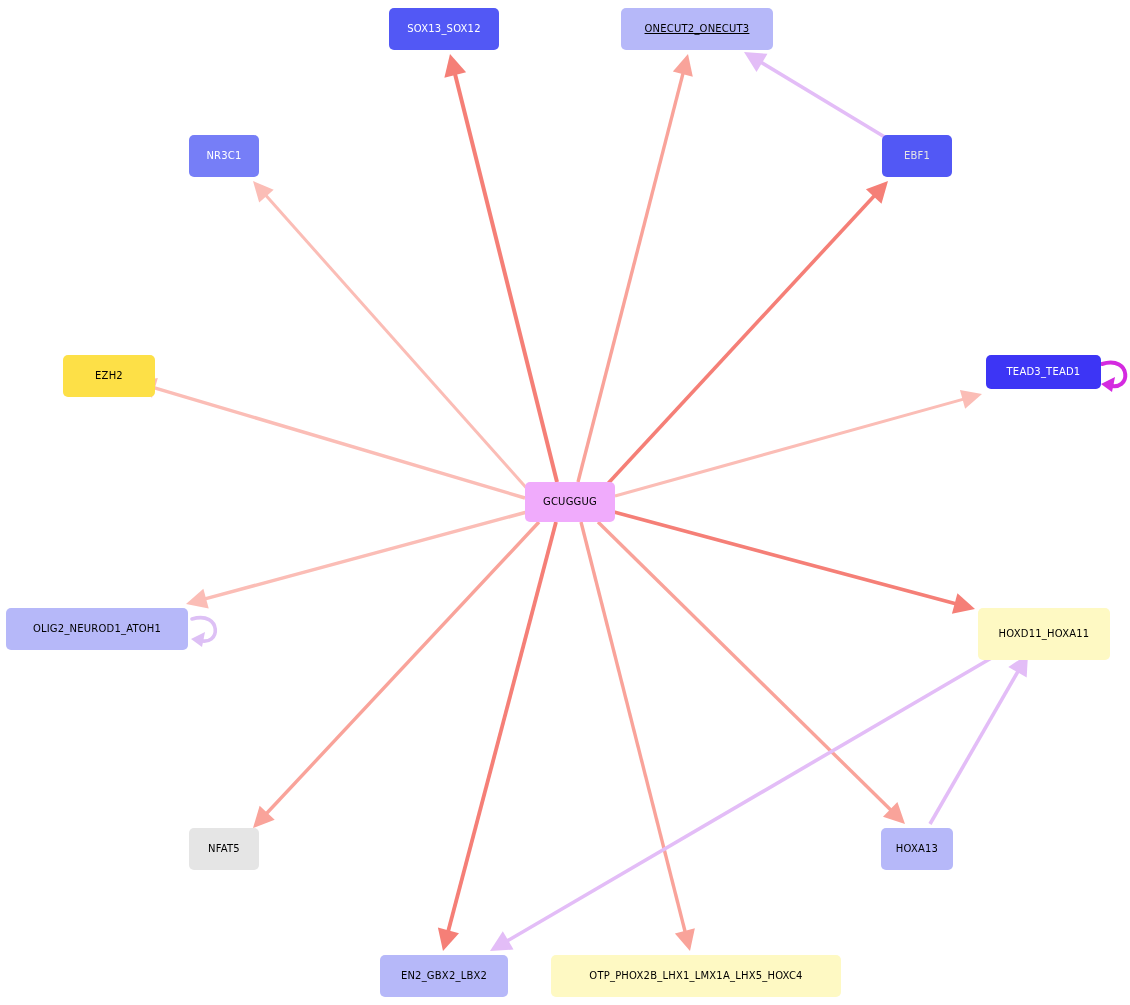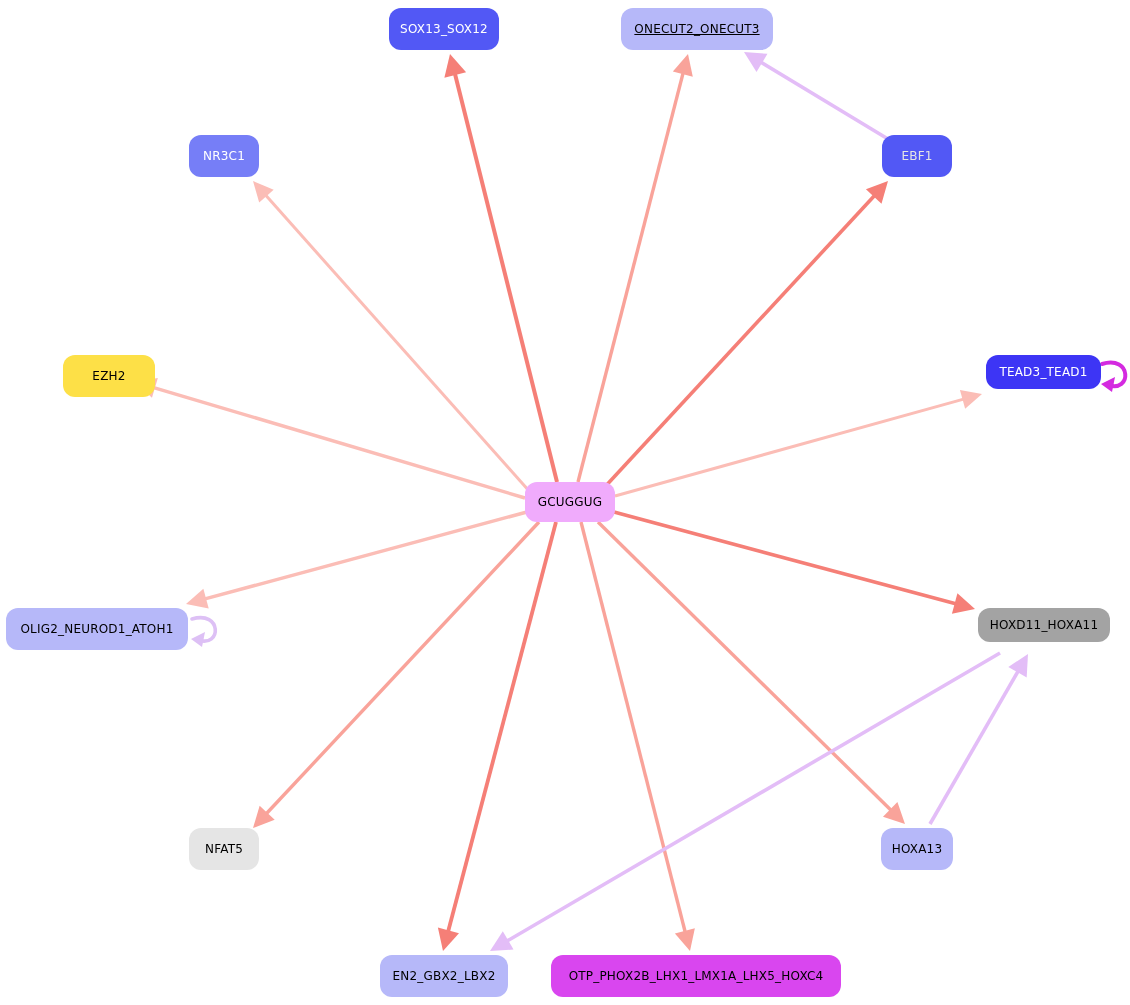--- a/index.html
+++ b/index.html
@@ -21,23 +21,23 @@
     top: 0;
     width: 1130px;
     height: 1005px;
   }
   .node {
     position: absolute;
     box-sizing: border-box;
     display: flex;
     align-items: center;
     justify-content: center;
-    border-radius: 12px;
+    border-radius: 5px;
     white-space: nowrap;
-    font-size: 12px;
+    font-size: 10px;
     letter-spacing: 0.2px;
     line-height: 1;
     user-select: none;
   }
   .node-label {
     pointer-events: none;
   }
 </style>
 </head>
 <body>
@@ -131,29 +131,29 @@
       </div>
       <div class="node" style="left: 986px; top: 355px; width: 115px; height: 34px; background: rgb(61, 53, 245); color: rgb(255, 255, 255);">
         <span class="node-label">TEAD3_TEAD1</span>
       </div>
       <div class="node" style="left: 525px; top: 482px; width: 90px; height: 40px; background: #f0abfc; color: rgb(0, 0, 0);">
         <span class="node-label">GCUGGUG</span>
       </div>
       <div class="node" style="left: 6px; top: 608px; width: 182px; height: 42px; background: rgb(182, 184, 249); color: rgb(0, 0, 0);">
         <span class="node-label">OLIG2_NEUROD1_ATOH1</span>
       </div>
-      <div class="node" style="left: 978px; top: 608px; width: 132px; height: 34px; background: #a3a3a3; color: rgb(0, 0, 0);">
+      <div class="node" style="left: 978px; top: 608px; width: 132px; height: 52px; background: #fef9c3; color: rgb(0, 0, 0);">
         <span class="node-label">HOXD11_HOXA11</span>
       </div>
       <div class="node" style="left: 189px; top: 828px; width: 70px; height: 42px; background: #e5e5e5; color: rgb(0, 0, 0);">
         <span class="node-label">NFAT5</span>
       </div>
       <div class="node" style="left: 881px; top: 828px; width: 72px; height: 42px; background: rgb(182, 184, 249); color: rgb(0, 0, 0);">
         <span class="node-label">HOXA13</span>
       </div>
       <div class="node" style="left: 380px; top: 955px; width: 128px; height: 42px; background: rgb(182, 184, 249); color: rgb(0, 0, 0);">
         <span class="node-label">EN2_GBX2_LBX2</span>
       </div>
-      <div class="node" style="left: 551px; top: 955px; width: 290px; height: 42px; background: #d946ef; color: rgb(0, 0, 0);">
+      <div class="node" style="left: 551px; top: 955px; width: 290px; height: 42px; background: #fef9c3; color: rgb(0, 0, 0);">
         <span class="node-label">OTP_PHOX2B_LHX1_LMX1A_LHX5_HOXC4</span>
       </div>
     </div>
 </div>
 
 </body></html>

